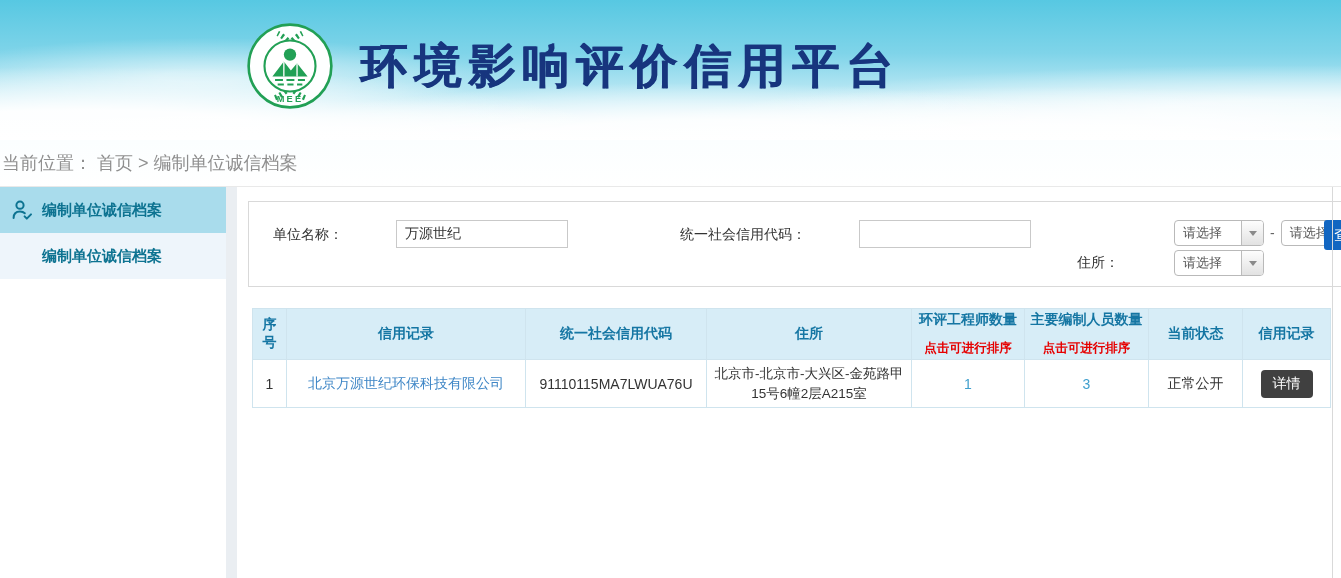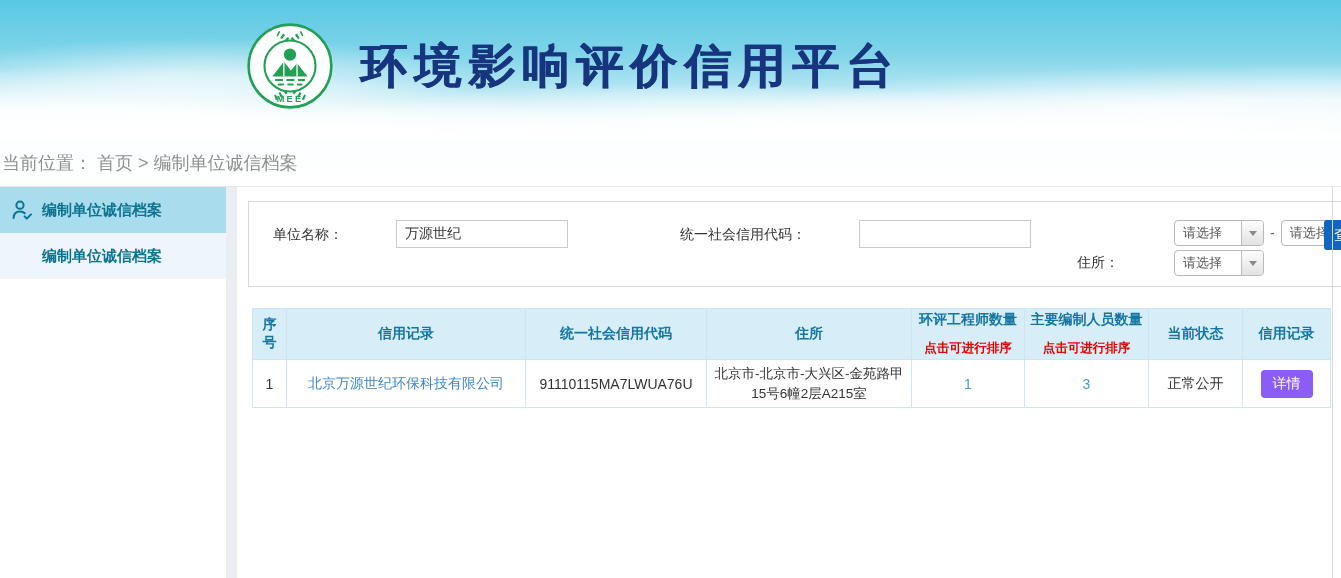--- a/index.html
+++ b/index.html
@@ -73,21 +73,21 @@
     vertical-align:middle; }
   .result-table th { background:#d7edf7; color:#1576a3; font-size:14px;
     font-weight:bold; height:45px; padding:2px 3px; }
   .sort-hint { display:block; color:#e60000; font-size:12.5px; font-weight:bold;
     margin-top:11px; cursor:pointer; }
   th.sortable { cursor:pointer; }
   .result-table td { height:48px; font-size:14px; color:#333; padding:2px 5px; }
   td.addr-cell { font-size:13.5px; line-height:1.45; }
   .link-name { color:#3e86c6; cursor:pointer; text-decoration:none;font-family:Liberation Serif, serif; }
   .link-count { color:#3f9fcd; cursor:pointer; text-decoration:none; }
-  .detail-btn { display:inline-block; padding:5px 12px; background:#8b5cf6; color:#fff;
+  .detail-btn { display:inline-block; padding:5px 12px; background:#404040; color:#fff;
     border:none; border-radius:4px; font-size:14px; cursor:pointer; font-family:inherit; }
 
   .right-line { position:absolute; left:1332px; top:187px; width:1px; height:391px;
     background:#d9d9d9; }
 </style>
 </head>
 <body>
 
 <div class="hero">
   <div class="brand">

